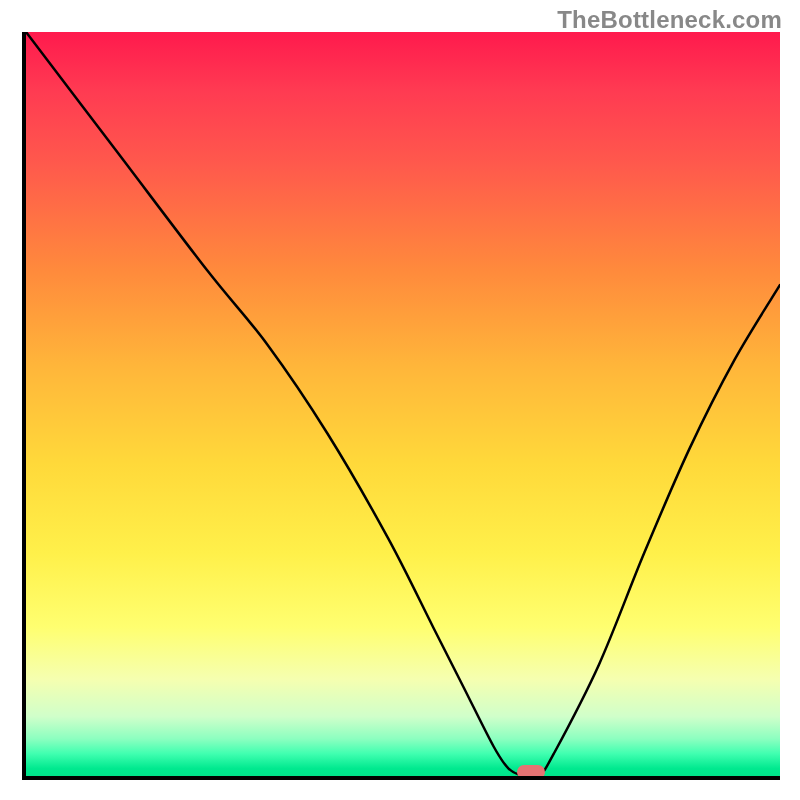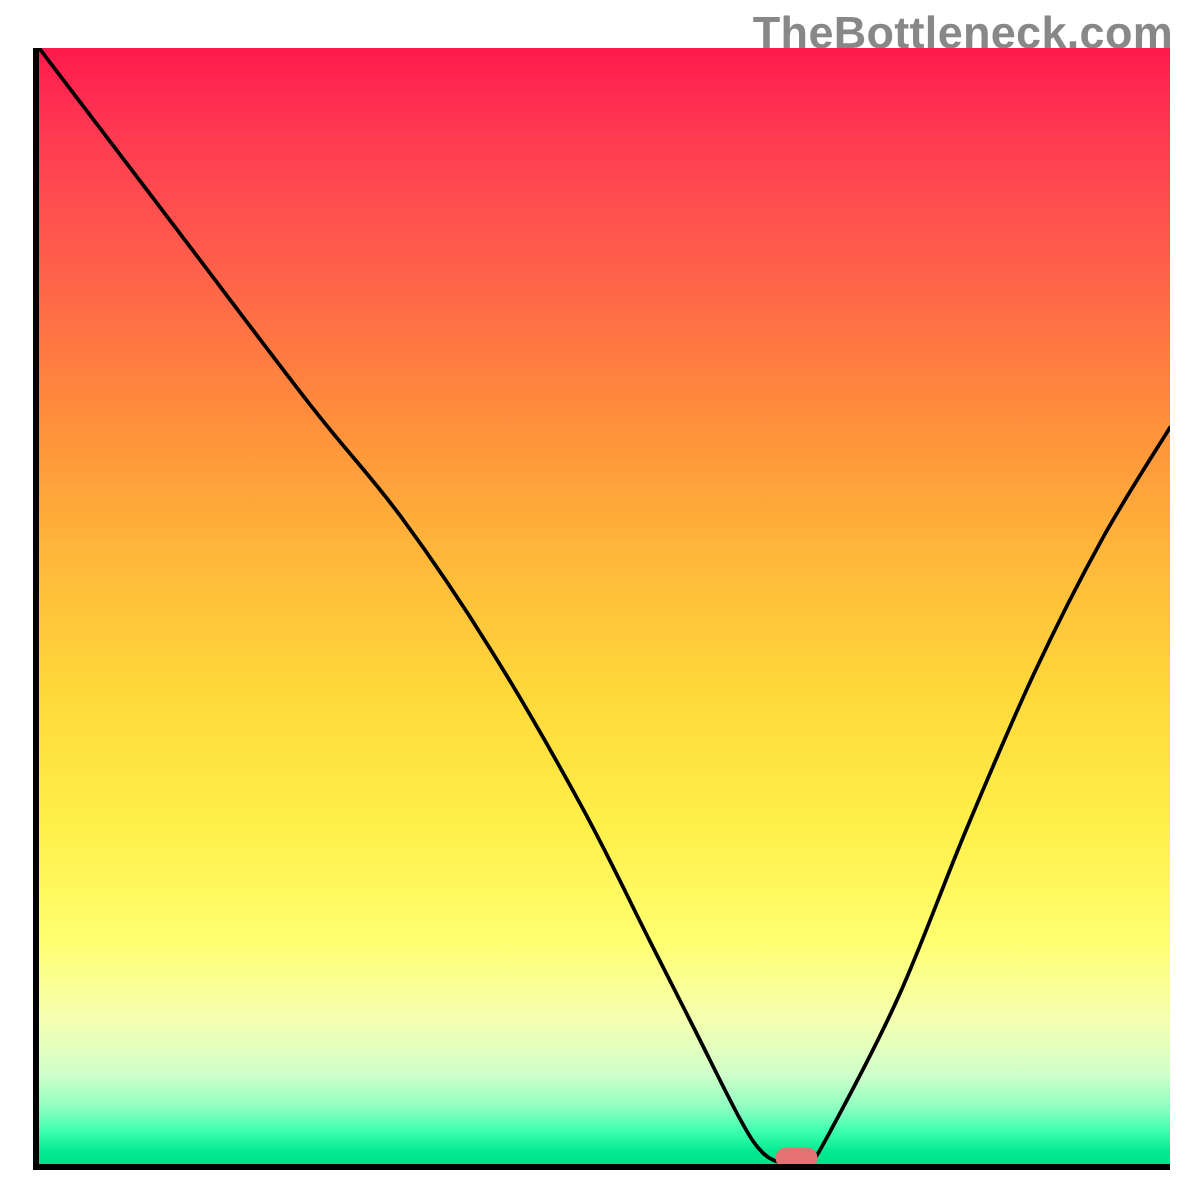--- a/index.html
+++ b/index.html
@@ -12,21 +12,21 @@
   }
   .container {
     position: relative;
     width: 800px;
     height: 800px;
   }
   .attribution {
     position: absolute;
     top: 6px;
     right: 18px;
-    font-size: 30px;
+    font-size: 24px;
     font-weight: bold;
     color: #888888;
     letter-spacing: 0.2px;
   }
   .plot-area {
     position: absolute;
     left: 22px;
     top: 32px;
     width: 758px;
     height: 748px;

